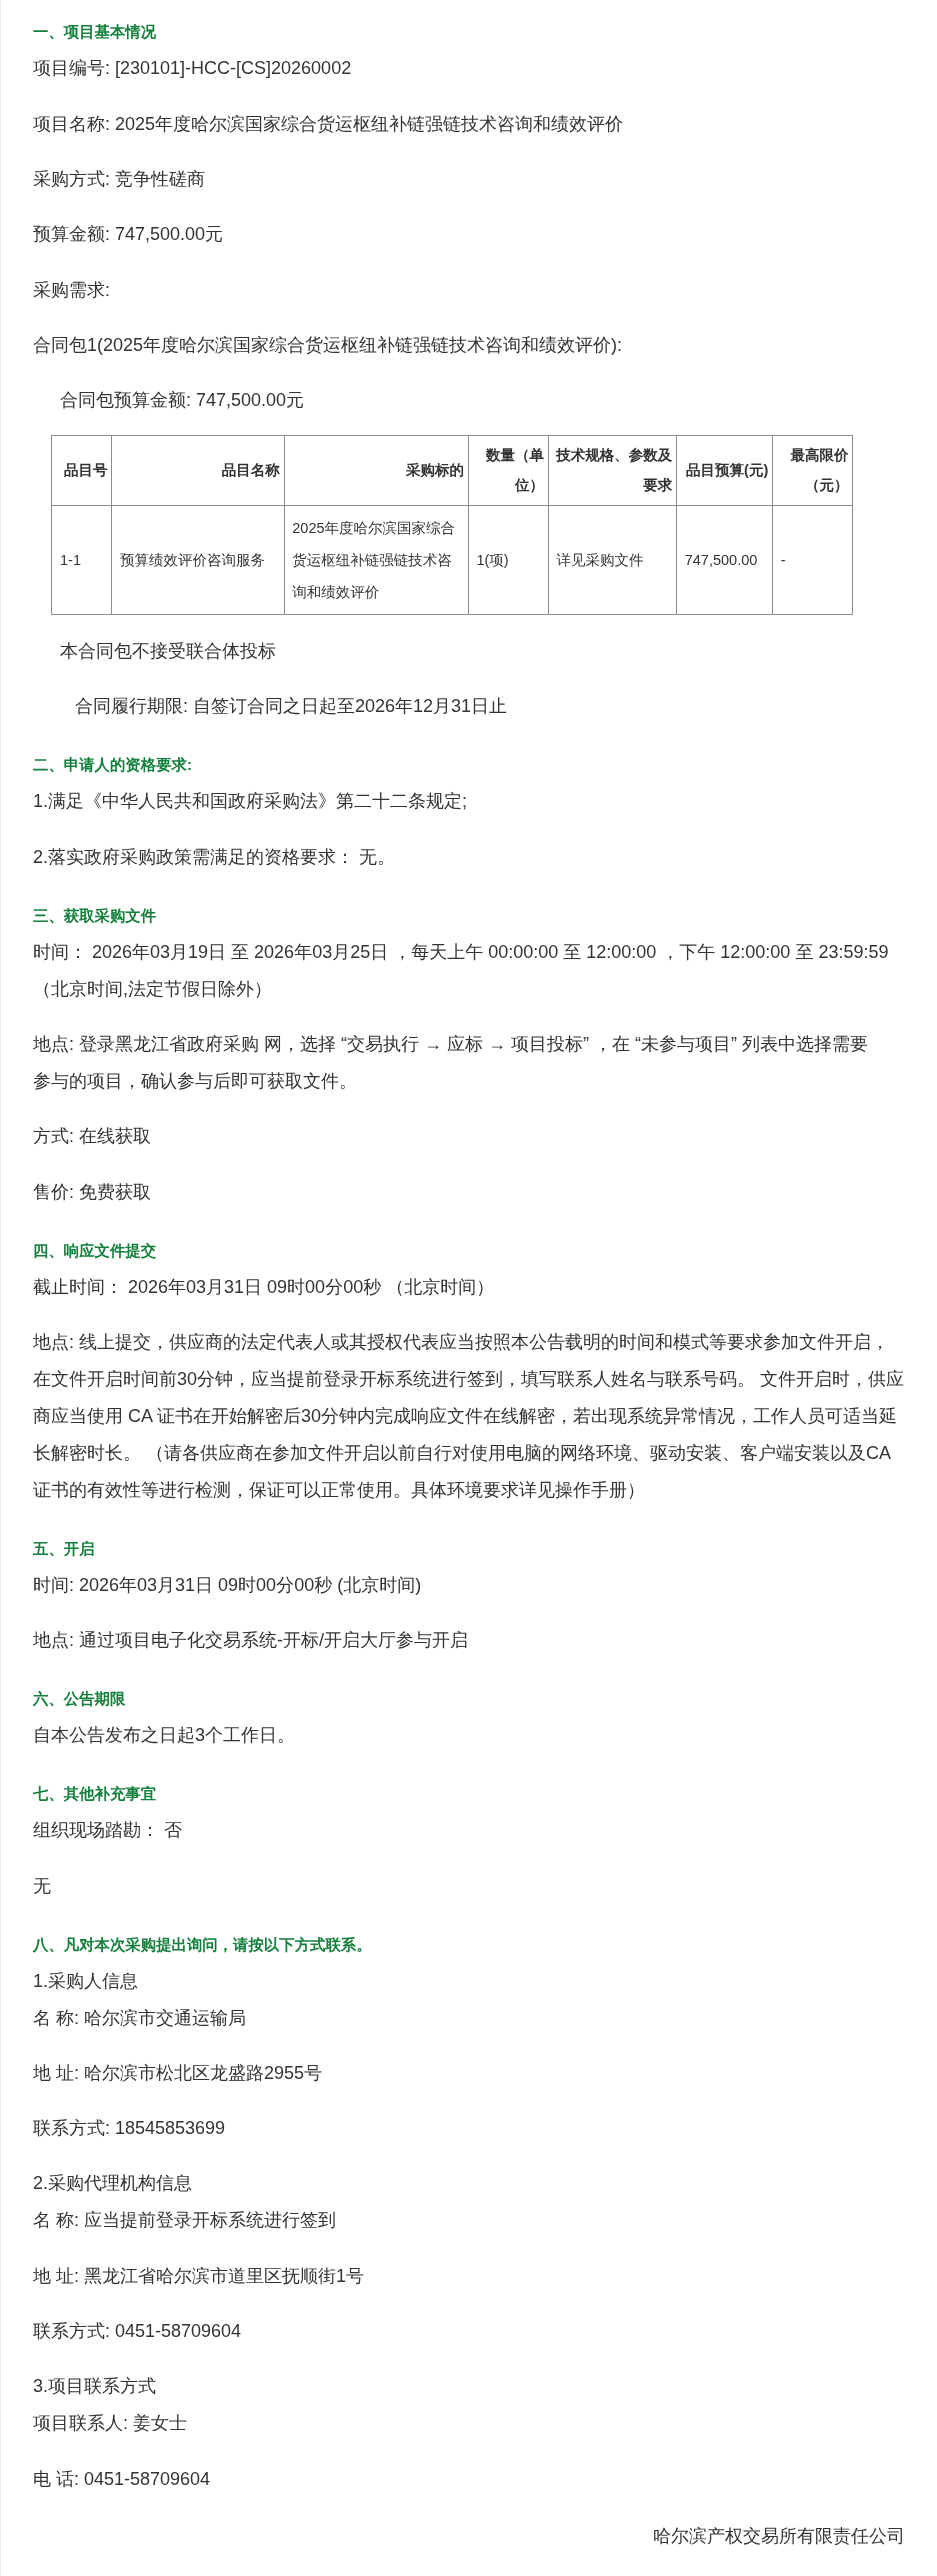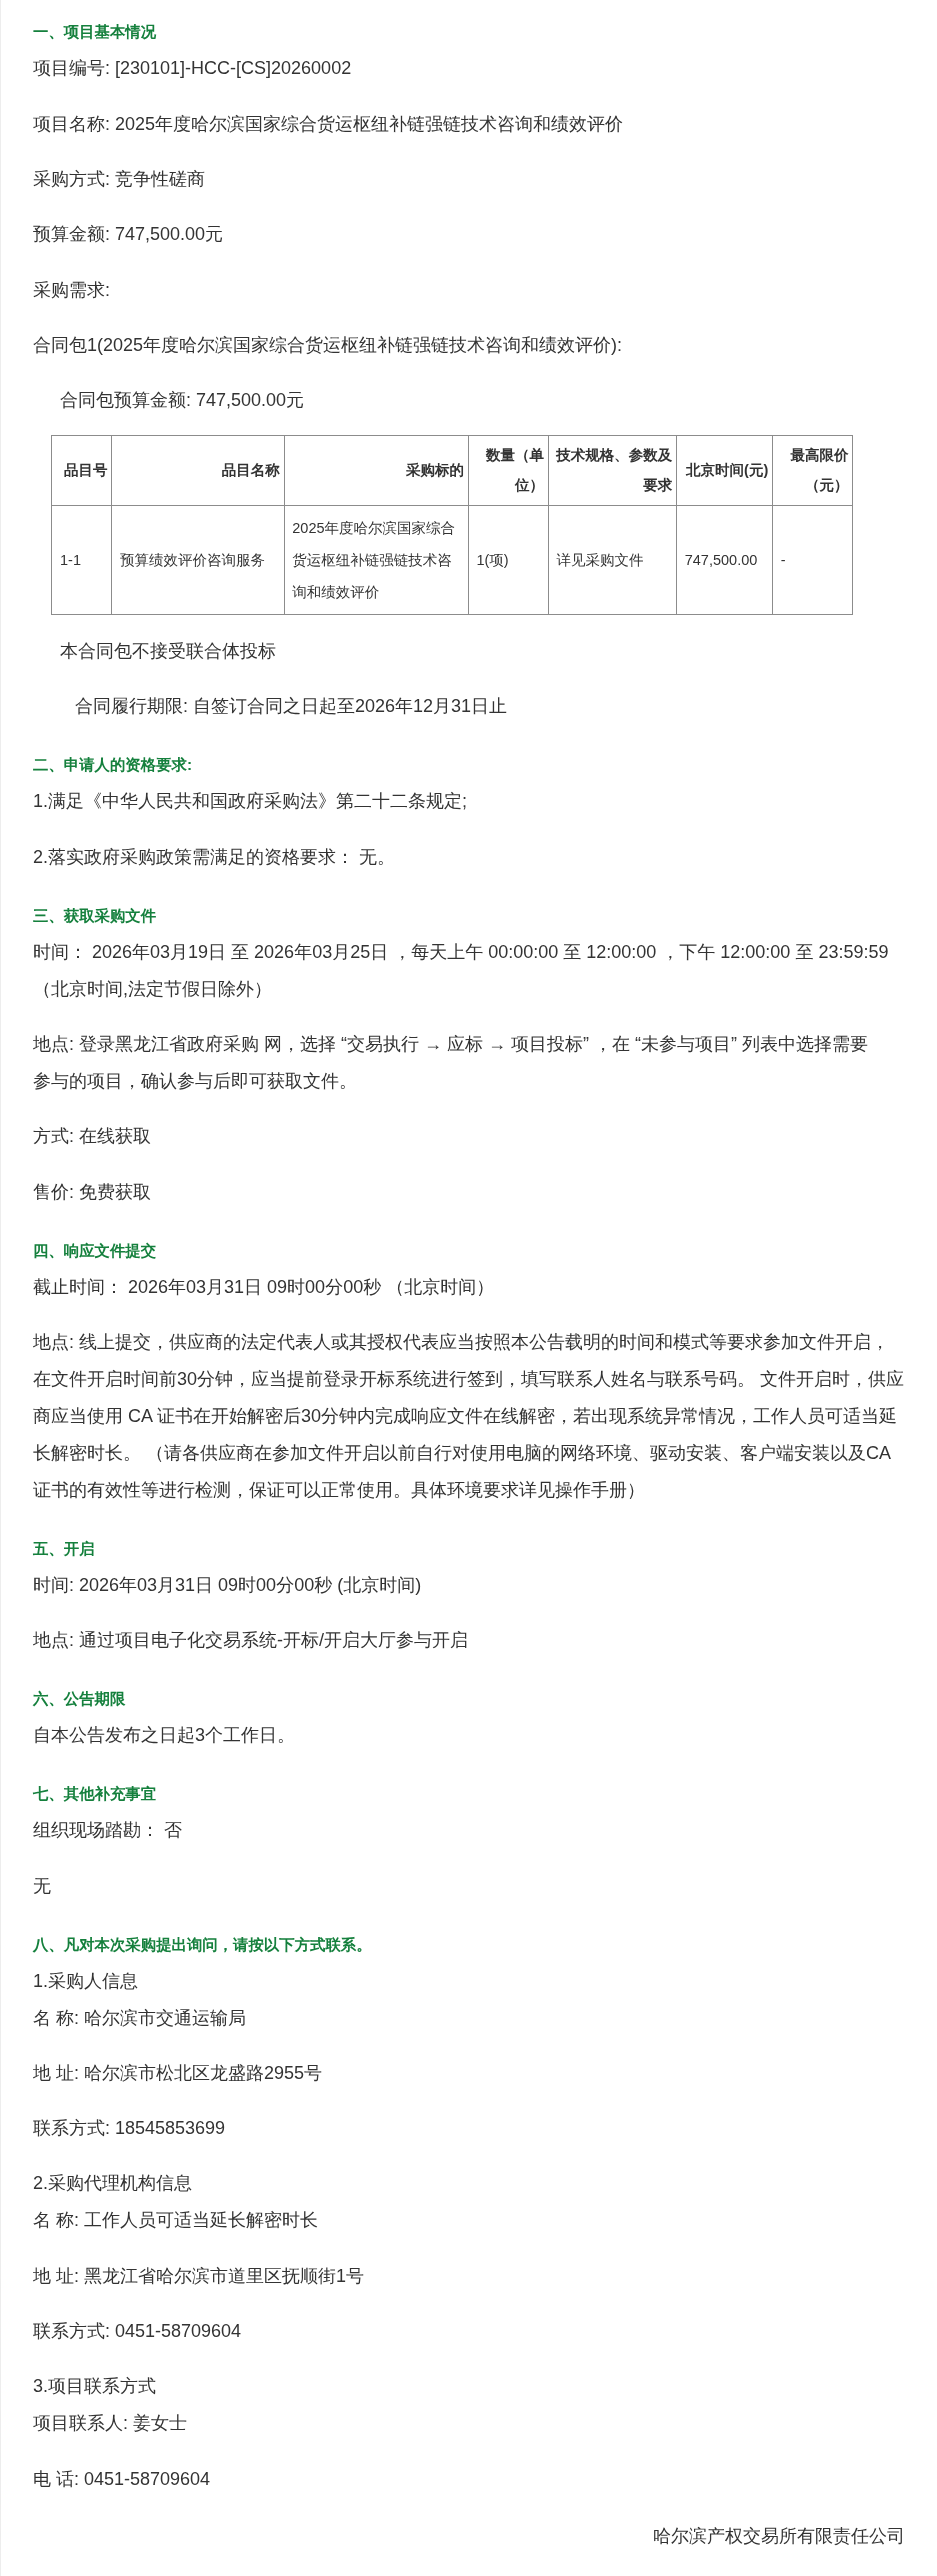--- a/index.html
+++ b/index.html
@@ -73,21 +73,21 @@
         <col class="col6">
         <col class="col7">
     </colgroup>
     <thead>
       <tr>
         <th>品目号</th>
         <th>品目名称</th>
         <th>采购标的</th>
         <th>数量（单位）</th>
         <th>技术规格、参数及要求</th>
-        <th>北京时间(元)</th>
+        <th>品目预算(元)</th>
         <th>最高限价（元）</th>
       </tr>
     </thead>
     <tbody>
       <tr>
         <td>1-1</td>
         <td>预算绩效评价咨询服务</td>
         <td>2025年度哈尔滨国家综合货运枢纽补链强链技术咨询和绩效评价</td>
         <td>1(项)</td>
         <td>详见采购文件</td>
@@ -127,21 +127,21 @@
   <p class="tight">组织现场踏勘： 否</p>
   <p>无</p>
 
   <p class="sec">八、凡对本次采购提出询问，请按以下方式联系。</p>
   <p class="tight">1.采购人信息</p>
   <p class="tight">名 称: 哈尔滨市交通运输局</p>
   <p>地 址: 哈尔滨市松北区龙盛路2955号</p>
   <p>联系方式: 18545853699</p>
 
   <p>2.采购代理机构信息</p>
-  <p class="tight">名 称: 工作人员可适当延长解密时长</p>
+  <p class="tight">名 称: 应当提前登录开标系统进行签到</p>
   <p>地 址: 黑龙江省哈尔滨市道里区抚顺街1号</p>
   <p>联系方式: 0451-58709604</p>
 
   <p>3.项目联系方式</p>
   <p class="tight">项目联系人: 姜女士</p>
   <p>电 话: 0451-58709604</p>
 
   <p class="right right-gap">哈尔滨产权交易所有限责任公司</p>
   <p class="right right-gap">2026年03月18日</p>
 

